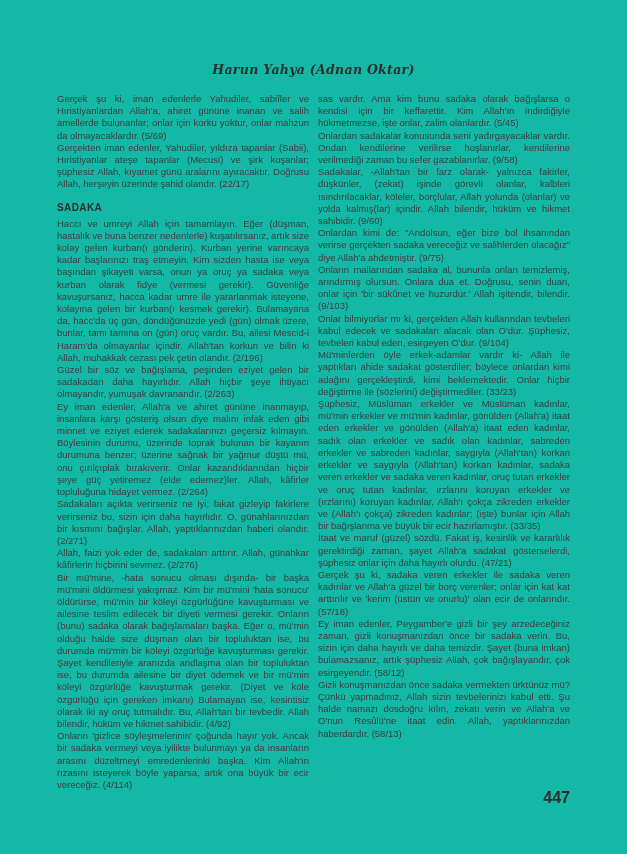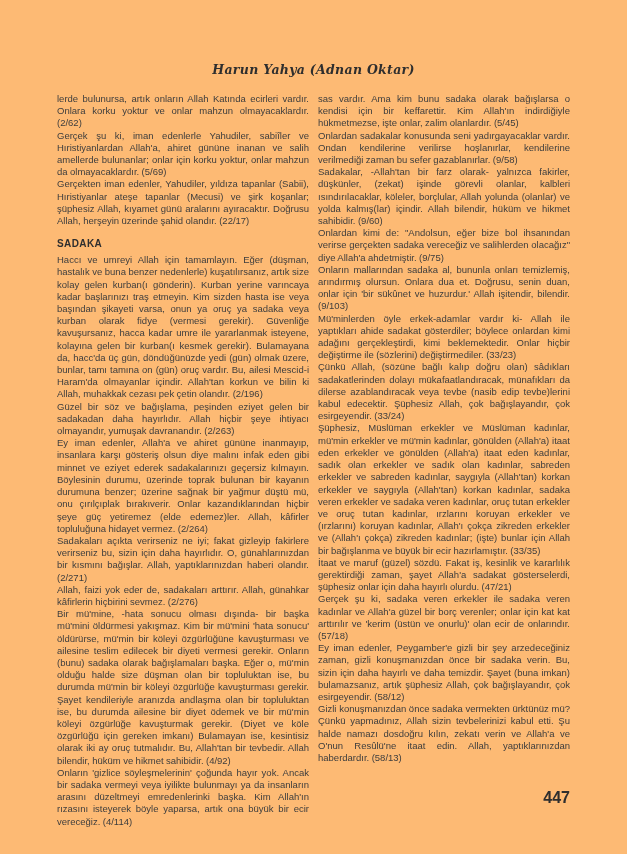--- a/index.html
+++ b/index.html
@@ -1,20 +1,20 @@
 <!DOCTYPE html>
 <html><head>
 <meta charset="utf-8">
 <style>
   html, body { margin: 0; padding: 0; background: #ffffff; }
   .page {
     position: relative;
     width: 627px;
     height: 854px;
-    background: #fdba74;
+    background: #14b8a6;
     overflow: hidden;
     font-family: "Liberation Sans", sans-serif;
     color: #3d3d3d;
   }
   .running-header {
     position: absolute;
     top: 62px;
     left: 0;
     width: 100%;
     text-align: center;
@@ -63,40 +63,39 @@
   }
 </style>
 </head>
 <body>
 
 <div class="page">
   <div class="running-header">Harun Yahya (Adnan Oktar)</div>
 
   <div class="columns">
     <div class="column">
-        <p class="para">lerde bulunursa, artık onların Allah Katında ecirleri vardır. Onlara korku yoktur ve onlar mahzun olmayacaklardır. (2/62)</p>
         <p class="para">Gerçek şu ki, iman edenlerle Yahudiler, sabiîler ve Hıristiyanlardan Allah'a, ahiret gününe inanan ve salih amellerde bulunanlar; onlar için korku yoktur, onlar mahzun da olmayacaklardır. (5/69)</p>
         <p class="para">Gerçekten iman edenler, Yahudiler, yıldıza tapanlar (Sabii), Hıristiyanlar ateşe tapanlar (Mecusi) ve şirk koşanlar; şüphesiz Allah, kıyamet günü aralarını ayıracaktır. Doğrusu Allah, herşeyin üzerinde şahid olandır. (22/17)</p>
         <h2 class="section-heading">SADAKA</h2>
         <p class="para">Haccı ve umreyi Allah için tamamlayın. Eğer (düşman, hastalık ve buna benzer nedenlerle) kuşatılırsanız, artık size kolay gelen kurban(ı gönderin). Kurban yerine varıncaya kadar başlarınızı traş etmeyin. Kim sizden hasta ise veya başından şikayeti varsa, onun ya oruç ya sadaka veya kurban olarak fidye (vermesi gerekir). Güvenliğe kavuşursanız, hacca kadar umre ile yararlanmak isteyene, kolayına gelen bir kurban(ı kesmek gerekir). Bulamayana da, hacc'da üç gün, döndüğünüzde yedi (gün) olmak üzere, bunlar, tamı tamına on (gün) oruç vardır. Bu, ailesi Mescid-i Haram'da olmayanlar içindir. Allah'tan korkun ve bilin ki Allah, muhakkak cezası pek çetin olandır. (2/196)</p>
         <p class="para">Güzel bir söz ve bağışlama, peşinden eziyet gelen bir sadakadan daha hayırlıdır. Allah hiçbir şeye ihtiyacı olmayandır, yumuşak davranandır. (2/263)</p>
         <p class="para">Ey iman edenler, Allah'a ve ahiret gününe inanmayıp, insanlara karşı gösteriş olsun diye malını infak eden gibi minnet ve eziyet ederek sadakalarınızı geçersiz kılmayın. Böylesinin durumu, üzerinde toprak bulunan bir kayanın durumuna benzer; üzerine sağnak bir yağmur düştü mü, onu çırılçıplak bırakıverir. Onlar kazandıklarından hiçbir şeye güç yetiremez (elde edemez)ler. Allah, kâfirler topluluğuna hidayet vermez. (2/264)</p>
         <p class="para">Sadakaları açıkta verirseniz ne iyi; fakat gizleyip fakirlere verirseniz bu, sizin için daha hayırlıdır. O, günahlarınızdan bir kısmını bağışlar. Allah, yaptıklarınızdan haberi olandır. (2/271)</p>
         <p class="para">Allah, faizi yok eder de, sadakaları arttırır. Allah, günahkar kâfirlerin hiçbirini sevmez. (2/276)</p>
         <p class="para">Bir mü'mine, -hata sonucu olması dışında- bir başka mü'mini öldürmesi yakışmaz. Kim bir mü'mini 'hata sonucu' öldürürse, mü'min bir köleyi özgürlüğüne kavuşturması ve ailesine teslim edilecek bir diyeti vermesi gerekir. Onların (bunu) sadaka olarak bağışlamaları başka. Eğer o, mü'min olduğu halde size düşman olan bir topluluktan ise, bu durumda mü'min bir köleyi özgürlüğe kavuşturması gerekir. Şayet kendileriyle aranızda andlaşma olan bir topluluktan ise, bu durumda ailesine bir diyet ödemek ve bir mü'min köleyi özgürlüğe kavuşturmak gerekir. (Diyet ve köle özgürlüğü için gereken imkanı) Bulamayan ise, kesintisiz olarak iki ay oruç tutmalıdır. Bu, Allah'tan bir tevbedir. Allah bilendir, hüküm ve hikmet sahibidir. (4/92)</p>
         <p class="para">Onların 'gizlice söyleşmelerinin' çoğunda hayır yok. Ancak bir sadaka vermeyi veya iyilikte bulunmayı ya da insanların arasını düzeltmeyi emredenlerinki başka. Kim Allah'ın rızasını isteyerek böyle yaparsa, artık ona büyük bir ecir vereceğiz. (4/114)</p>
       </div>
     <div class="column">
         <p class="para">sas vardır. Ama kim bunu sadaka olarak bağışlarsa o kendisi için bir keffarettir. Kim Allah'ın indirdiğiyle hükmetmezse, işte onlar, zalim olanlardır. (5/45)</p>
         <p class="para">Onlardan sadakalar konusunda seni yadırgayacaklar vardır. Ondan kendilerine verilirse hoşlanırlar, kendilerine verilmediği zaman bu sefer gazablanırlar. (9/58)</p>
         <p class="para">Sadakalar, -Allah'tan bir farz olarak- yalnızca fakirler, düşkünler, (zekat) işinde görevli olanlar, kalbleri ısındırılacaklar, köleler, borçlular, Allah yolunda (olanlar) ve yolda kalmış(lar) içindir. Allah bilendir, hüküm ve hikmet sahibidir. (9/60)</p>
         <p class="para">Onlardan kimi de: "Andolsun, eğer bize bol ihsanından verirse gerçekten sadaka vereceğiz ve salihlerden olacağız" diye Allah'a ahdetmiştir. (9/75)</p>
         <p class="para">Onların mallarından sadaka al, bununla onları temizlemiş, arındırmış olursun. Onlara dua et. Doğrusu, senin duan, onlar için 'bir sükûnet ve huzurdur.' Allah işitendir, bilendir. (9/103)</p>
+        <p class="para">Onlar bilmiyorlar mı ki, gerçekten Allah kullarından tevbeleri kabul edecek ve sadakaları alacak olan O'dur. Şüphesiz, tevbeleri kabul eden, esirgeyen O'dur. (9/104)</p>
         <p class="para">Mü'minlerden öyle erkek-adamlar vardır ki- Allah ile yaptıkları ahide sadakat gösterdiler; böylece onlardan kimi adağını gerçekleştirdi, kimi beklemektedir. Onlar hiçbir değiştirme ile (sözlerini) değiştirmediler. (33/23)</p>
-        <p class="para">Çünkü Allah, (sözüne bağlı kalıp doğru olan) sâdıkları sadakatlerinden dolayı mükafaatlandıracak, münafıkları da dilerse azablandıracak veya tevbe (nasib edip tevbe)lerini kabul edecektir. Şüphesiz Allah, çok bağışlayandır, çok esirgeyendir. (33/24)</p>
         <p class="para">Şüphesiz, Müslüman erkekler ve Müslüman kadınlar, mü'min erkekler ve mü'min kadınlar, gönülden (Allah'a) itaat eden erkekler ve gönülden (Allah'a) itaat eden kadınlar, sadık olan erkekler ve sadık olan kadınlar, sabreden erkekler ve sabreden kadınlar, saygıyla (Allah'tan) korkan erkekler ve saygıyla (Allah'tan) korkan kadınlar, sadaka veren erkekler ve sadaka veren kadınlar, oruç tutan erkekler ve oruç tutan kadınlar, ırzlarını koruyan erkekler ve (ırzlarını) koruyan kadınlar, Allah'ı çokça zikreden erkekler ve (Allah'ı çokça) zikreden kadınlar; (işte) bunlar için Allah bir bağışlanma ve büyük bir ecir hazırlamıştır. (33/35)</p>
         <p class="para">İtaat ve maruf (güzel) sözdü. Fakat iş, kesinlik ve kararlılık gerektirdiği zaman, şayet Allah'a sadakat gösterselerdi, şüphesiz onlar için daha hayırlı olurdu. (47/21)</p>
         <p class="para">Gerçek şu ki, sadaka veren erkekler ile sadaka veren kadınlar ve Allah'a güzel bir borç verenler; onlar için kat kat arttırılır ve 'kerim (üstün ve onurlu)' olan ecir de onlarındır. (57/18)</p>
         <p class="para">Ey iman edenler, Peygamber'e gizli bir şey arzedeceğiniz zaman, gizli konuşmanızdan önce bir sadaka verin. Bu, sizin için daha hayırlı ve daha temizdir. Şayet (buna imkan) bulamazsanız, artık şüphesiz Allah, çok bağışlayandır, çok esirgeyendir. (58/12)</p>
         <p class="para">Gizli konuşmanızdan önce sadaka vermekten ürktünüz mü? Çünkü yapmadınız, Allah sizin tevbelerinizi kabul etti. Şu halde namazı dosdoğru kılın, zekatı verin ve Allah'a ve O'nun Resûlü'ne itaat edin. Allah, yaptıklarınızdan haberdardır. (58/13)</p>
       </div>
   </div>
 
   <div class="page-number">447</div>
 </div>

